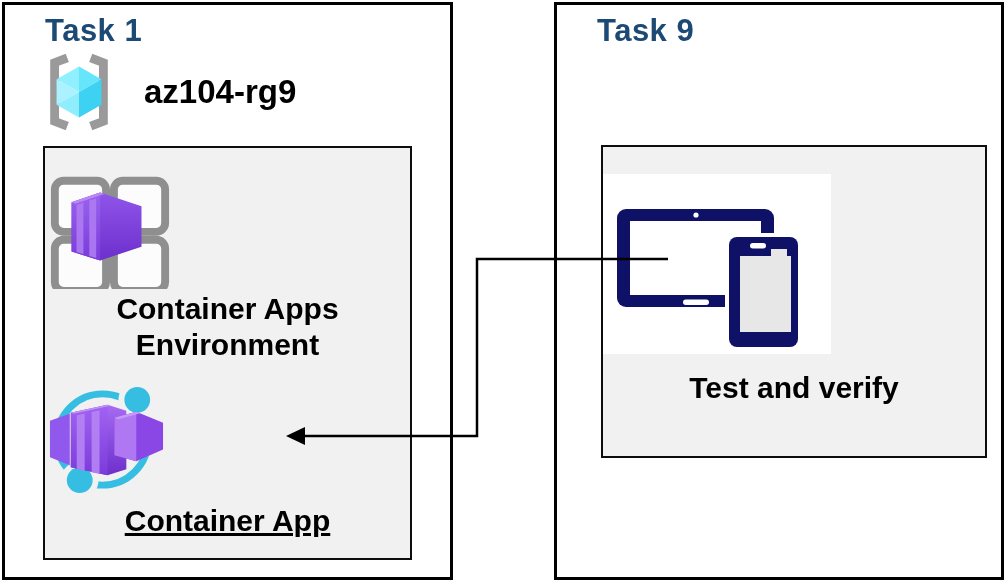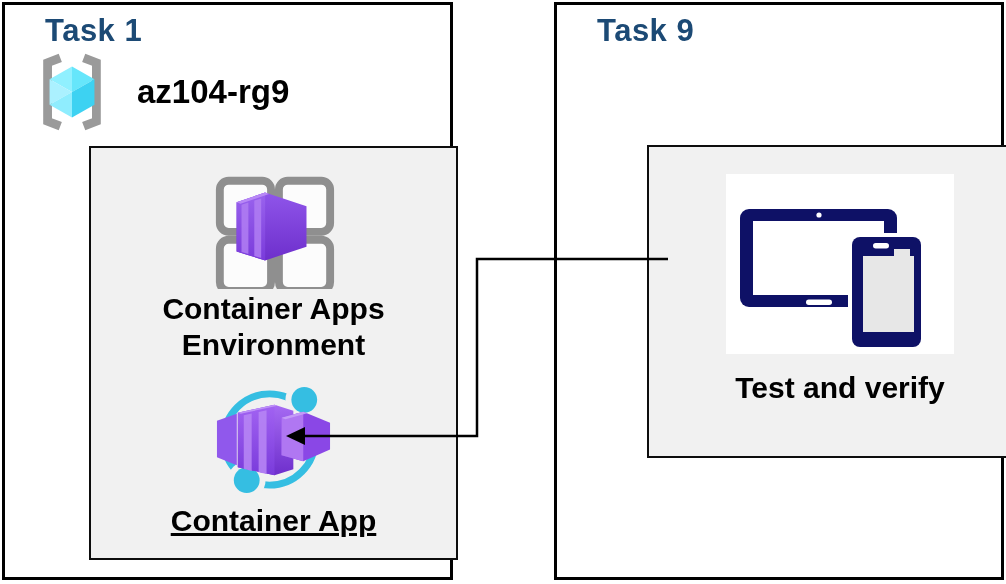--- a/index.html
+++ b/index.html
@@ -13,28 +13,28 @@
     border: 3px solid #000000; box-sizing: border-box;
   }
   #task1-box { left: 2px; top: 2px; width: 451px; height: 578px; }
   #task2-box { left: 554px; top: 2px; width: 450px; height: 578px; }
   .task-title {
     position: absolute; left: 40px; top: 8px;
     font-size: 31px; font-weight: bold; color: #1C4A75;
     letter-spacing: 0.5px;
   }
   .rg-row {
-    position: absolute; left: 26px; top: 46px;
+    position: absolute; left: 33px; top: 46px;
     display: flex; align-items: center; gap: 24px;
   }
   .rg-name { font-size: 33px; font-weight: bold; color: #000000; }
   .box-inner {
     position: absolute; background: #F1F1F1;
     border: 2px solid #0d0d0d; box-sizing: border-box;
-    display: flex; flex-direction: column; align-items: center; margin-left: 46px;
+    display: flex; flex-direction: column; 
   }
   #task1-inner { left: 38px; top: 141px; width: 369px; height: 414px; }
   #task2-inner { left: 44px; top: 140px; width: 386px; height: 313px; }
   .node-label {
     font-size: 30px; font-weight: bold; color: #000000;
     text-align: center; line-height: 36px;
   }
   #env-icon { margin-top: 13px; }
   #env-label { margin-top: 2px; }
   #app-icon { margin-top: 16px; }

